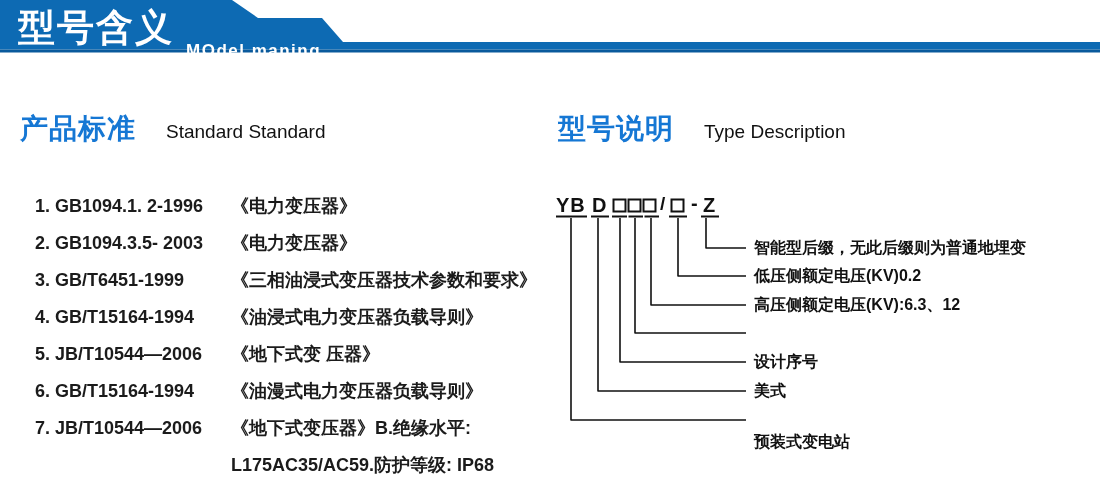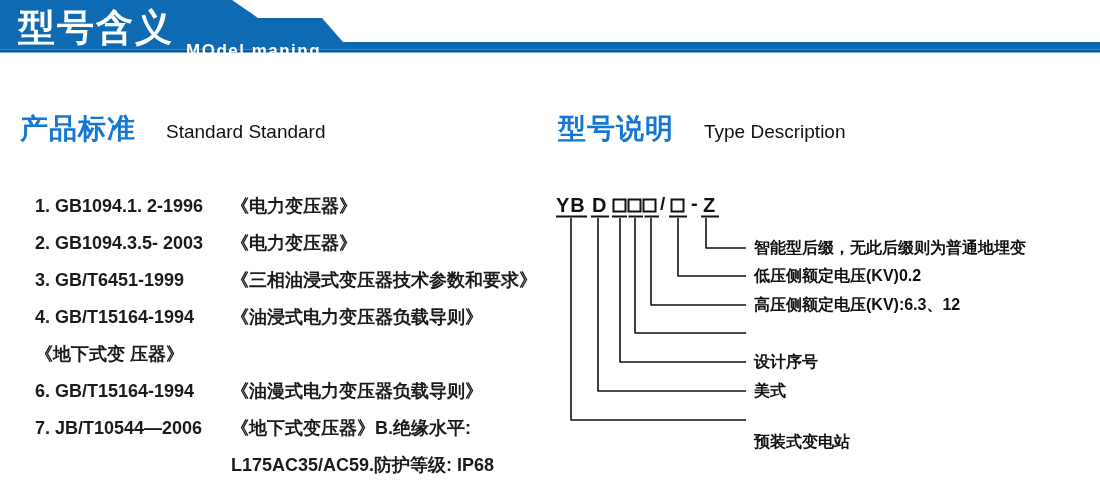--- a/index.html
+++ b/index.html
@@ -60,20 +60,21 @@
     </div>
     <div class="std-row">
       <span class="code">3. GB/T6451-1999</span>
       <span class="desc">《三相油浸式变压器技术参数和要求》</span>
     </div>
     <div class="std-row">
       <span class="code">4. GB/T15164-1994</span>
       <span class="desc">《油浸式电力变压器负载导则》</span>
     </div>
     <div class="std-row">
+      <span class="code">5. JB/T10544—2006</span>
       <span class="desc">《地下式变 压器》</span>
     </div>
     <div class="std-row">
       <span class="code">6. GB/T15164-1994</span>
       <span class="desc">《油漫式电力变压器负载导则》</span>
     </div>
     <div class="std-row">
       <span class="code">7. JB/T10544—2006</span>
       <span class="desc">《地下式变压器》B.绝缘水平:</span>
     </div>

